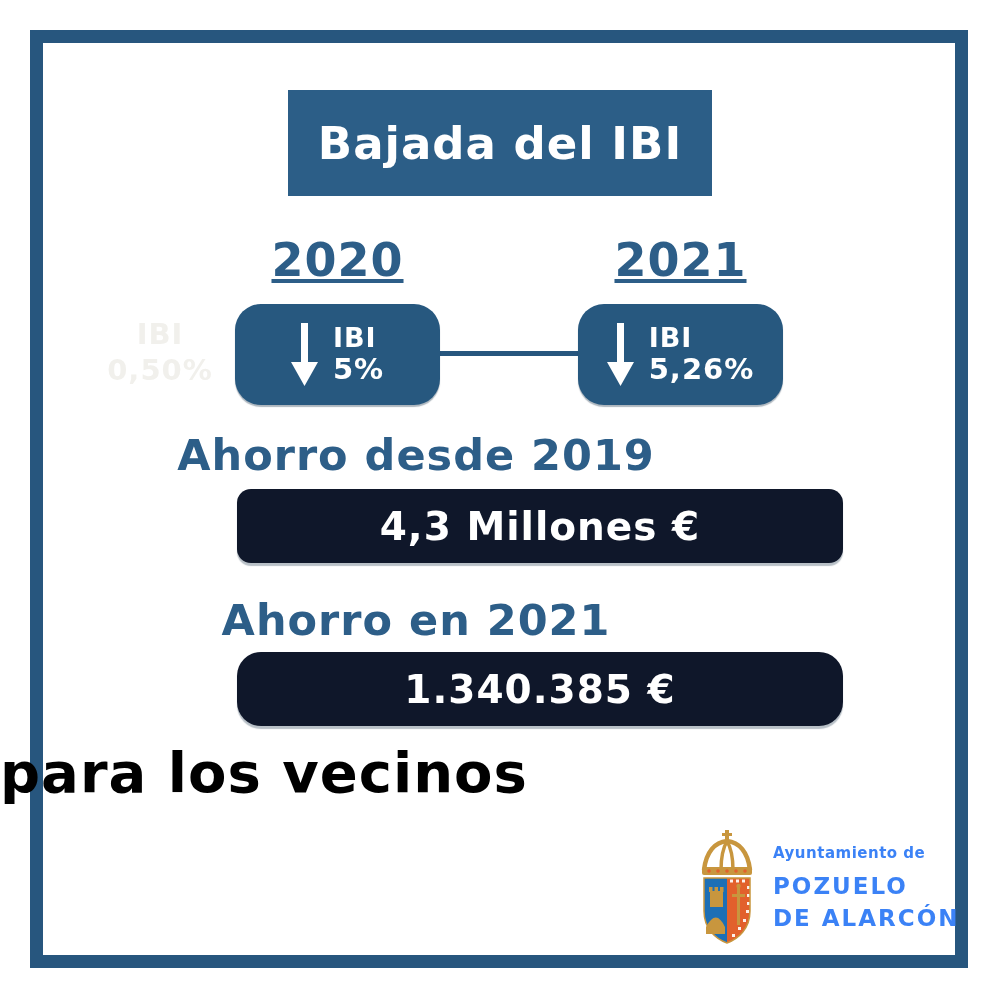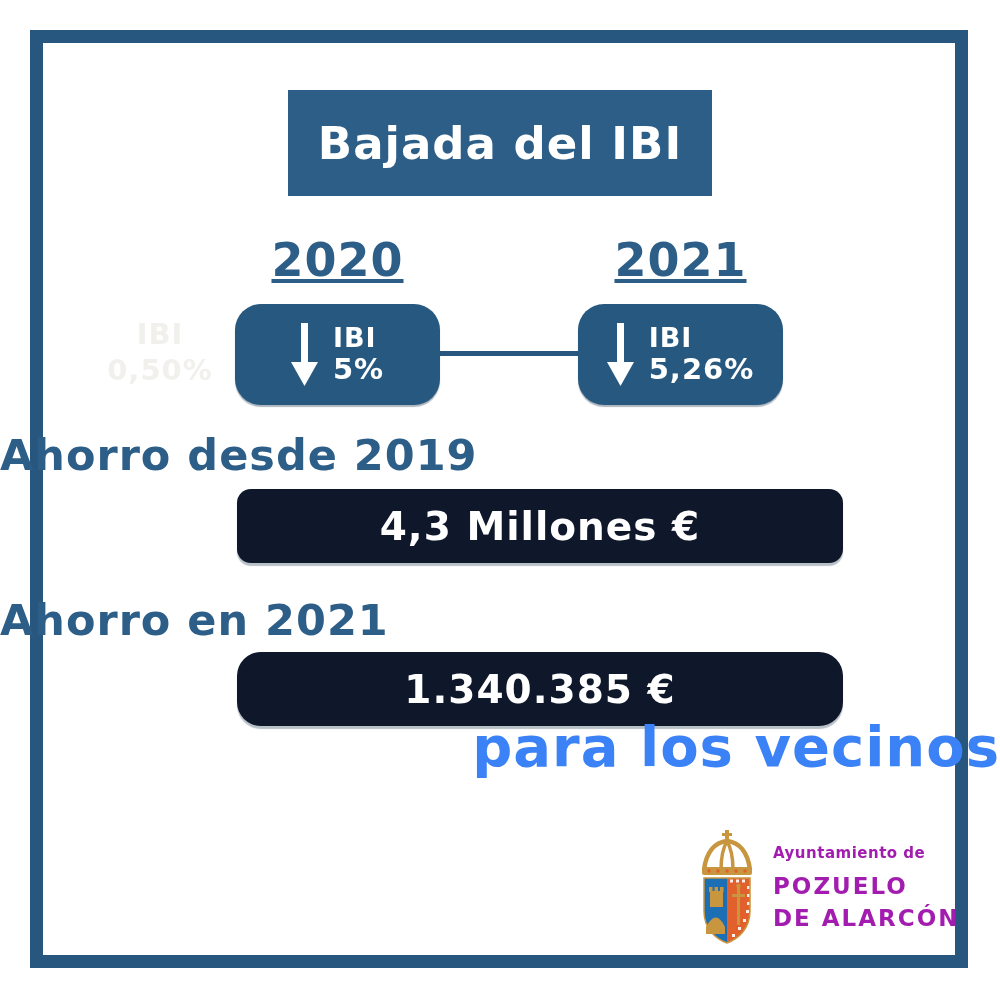--- a/index.html
+++ b/index.html
@@ -46,49 +46,49 @@
     box-shadow: 0 2px 1px rgba(20,45,70,0.35);
   }
   .pill-left  { left: 235px; }
   .pill-right { left: 578px; }
   .pill .arrow { width: 27px; height: 63px; flex: 0 0 auto; }
   .pill-text { color: #ffffff; font-weight: bold; text-align: left; }
   .pill-text .lbl { font-size: 27px; line-height: 1.1; letter-spacing: 1px; }
   .pill-text .val { font-size: 29px; line-height: 1.15; letter-spacing: 1px; }
 
   .heading {
-    position: absolute; left: 0; width: 832px; 
+    position: absolute; left: 0; width: 832px; text-align: center;
     color: #2d5e88; font-weight: bold; font-size: 43px; letter-spacing: 1px;
   }
   .heading-1 { top: 430px; }
   .heading-2 { top: 595px; }
 
   .value-box {
     position: absolute; left: 237px; width: 606px; height: 74px;
     background: #0f172a; border-radius: 14px;
     display: flex; align-items: center; justify-content: center;
     box-shadow: 0 3px 1px rgba(20,45,70,0.3);
   }
   .value-box-1 { top: 489px; }
   .value-box-2 { top: 652px; border-radius: 24px; }
   .value-box span {
     color: #ffffff; font-weight: bold; font-size: 39px; letter-spacing: 1px;
   }
 
   .footer-text {
-    position: absolute; left: 0; top: 714px; width: 1000px; text-align: right;
-    color: #3b82f6; font-weight: bold; font-size: 56px; letter-spacing: 1px;
+    position: absolute; left: 0; top: 740px; width: 1000px; text-align: left;
+    color: #000000; font-weight: bold; font-size: 56px; letter-spacing: 1px;
   }
 
   .logo {
     position: absolute; left: 696px; top: 830px;
     display: flex; flex-direction: row; align-items: flex-start; gap: 15px;
   }
   .crest { width: 62px; height: 115px; flex: 0 0 auto; }
-  .logo-text { padding-top: 14px; color: #a21caf; }
+  .logo-text { padding-top: 14px; color: #3b82f6; }
   .logo-small { font-size: 15px; font-weight: bold; letter-spacing: 0.5px; margin-bottom: 8px; }
   .logo-big   { font-size: 23px; font-weight: bold; letter-spacing: 2px; line-height: 1.4; }
 </style>
 </head>
 <body>
 
 <div class="poster">
 
   <div class="frame"></div>
 

